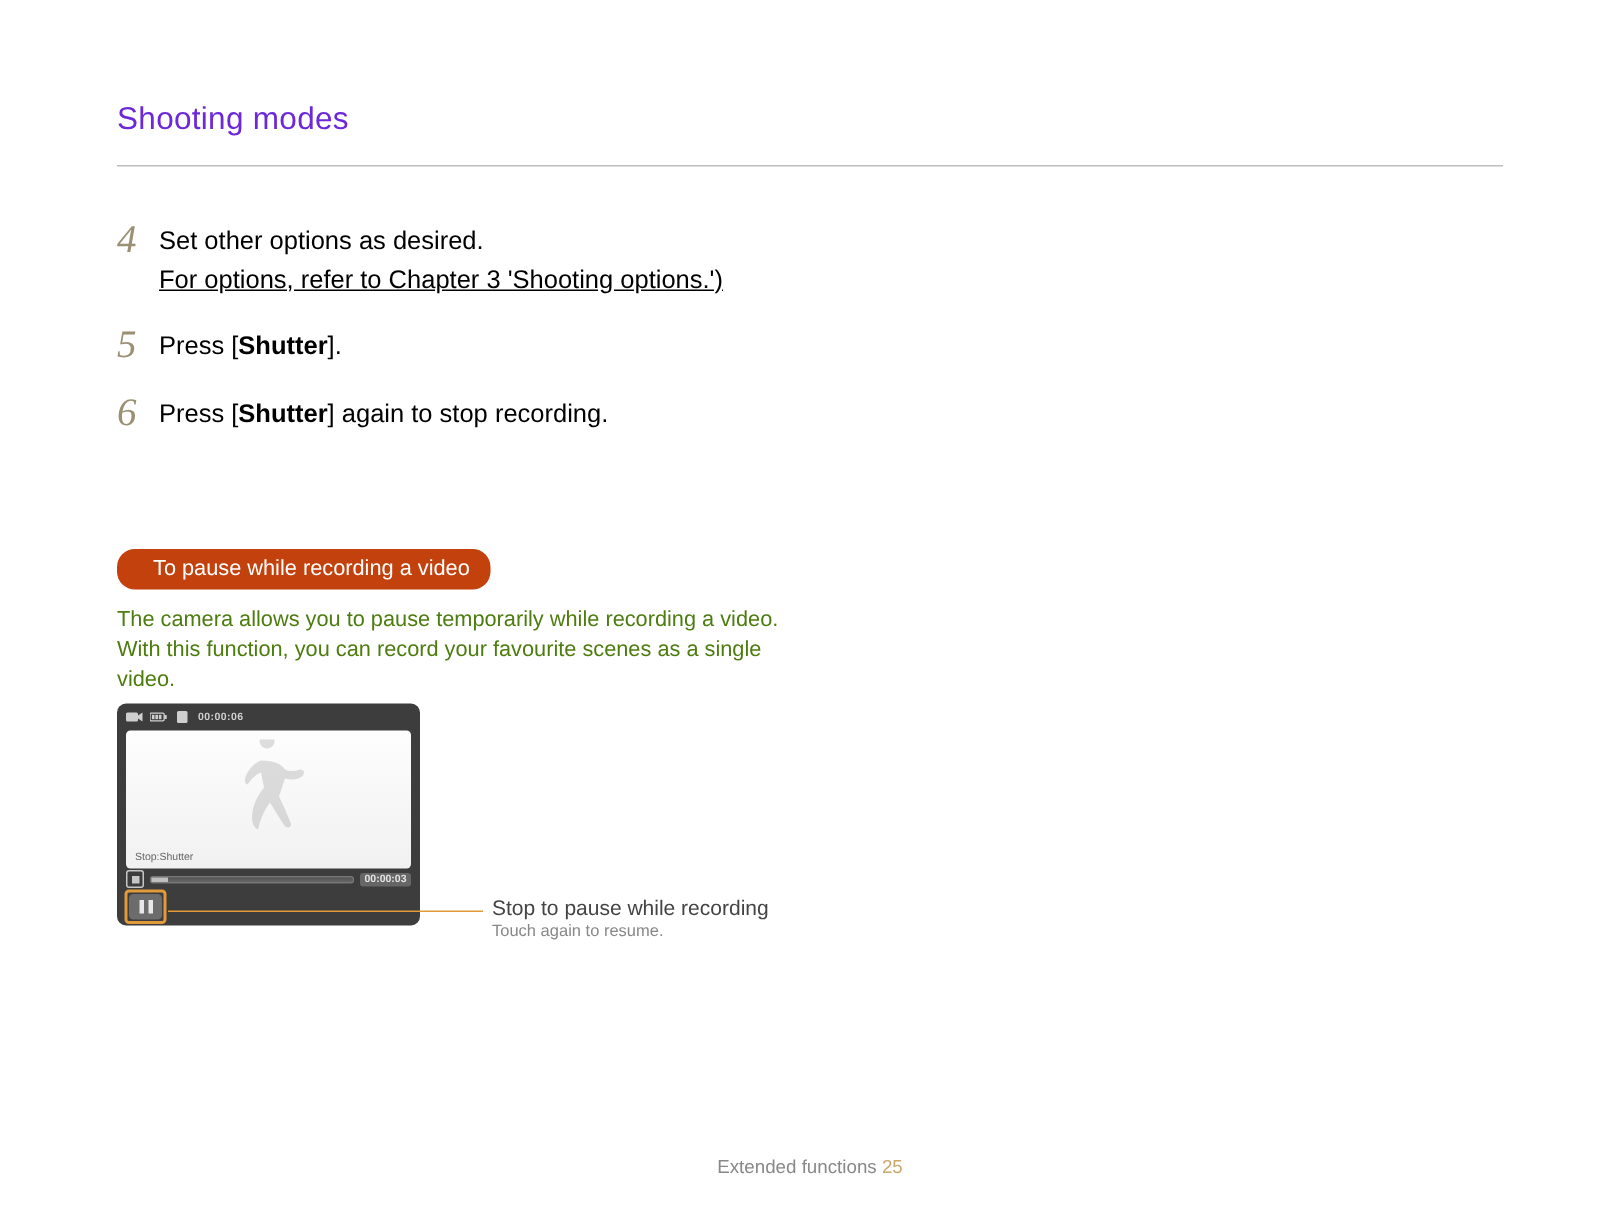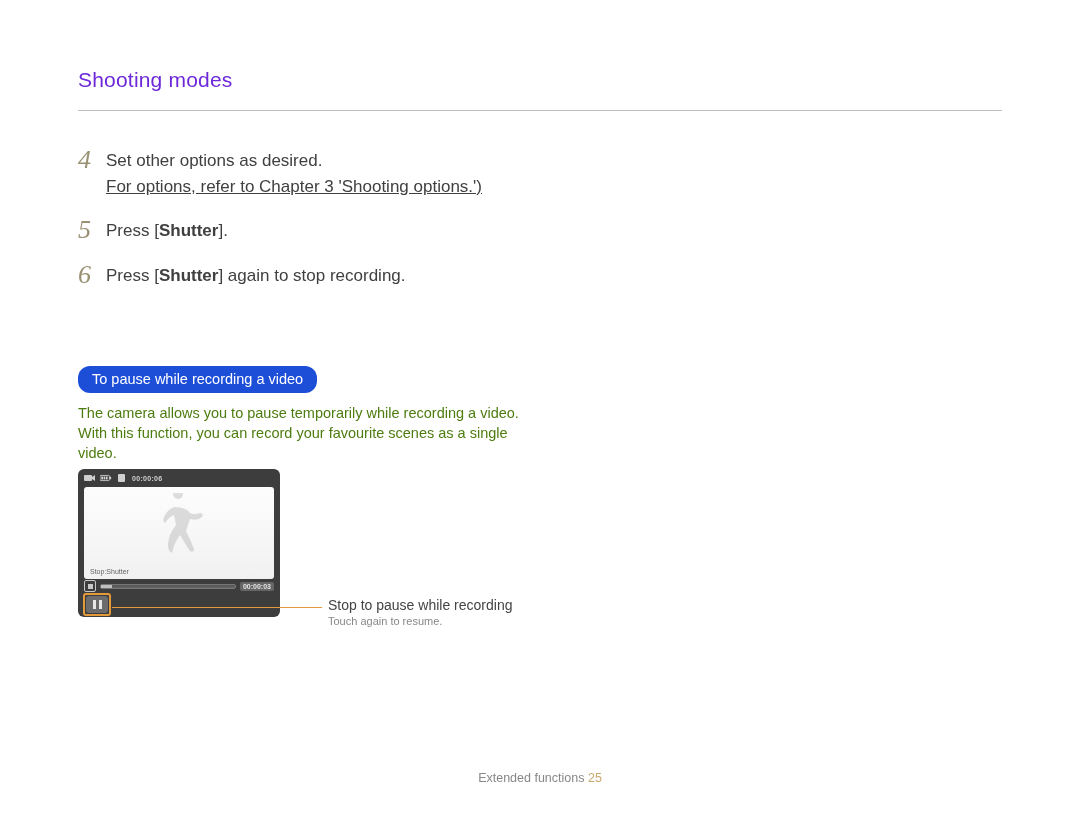--- a/index.html
+++ b/index.html
@@ -1,23 +1,23 @@
 <!DOCTYPE html>
 <html><head>
 <meta charset="utf-8">
 <style>
   * { box-sizing: border-box; margin: 0; padding: 0; }
   html, body { width: 1080px; height: 815px; background: #fff; font-family: Arial, Helvetica, sans-serif; color: #444; }
   .page { padding: 68px 78px 0 78px; position: relative; height: 100%; }
   .section-title { font-size: 21px; font-weight: 300; color: #6d28d9; letter-spacing: 0.2px; padding-bottom: 18px; border-bottom: 1px solid #bdbdbd; margin-bottom: 36px; }
   .step { display: flex; align-items: flex-start; margin-bottom: 18px; }
   .step-num { font-style: italic; font-size: 26px; color: #9a9173; width: 28px; flex-shrink: 0; line-height: 1; font-family: Georgia, 'Times New Roman', serif; font-weight: 400; }
-  .step-body { font-size: 17px; color: #404040; line-height: 1.5; padding-top: 1px; }
+  .step-body { font-size: 17px; color: #000000; line-height: 1.5; padding-top: 1px; }
   .step-body .sub { display: block; text-decoration: underline; }
-  .pill { display: inline-block; background: #1d4ed8; color: #fff; font-size: 14.5px; padding: 5px 14px 6px 14px; border-radius: 12px; margin-top: 60px; margin-bottom: 10px; }
+  .pill { display: inline-block; background: #c2410c; color: #fff; font-size: 14.5px; padding: 5px 14px 6px 24px; border-radius: 12px; margin-top: 60px; margin-bottom: 10px; }
   .para { font-size: 14.5px; color: #4d7c0f; line-height: 1.38; max-width: 470px; margin-bottom: 0; }
 
   
   .camshot-wrap { position: relative; margin-top: 6px; }
   .camshot { width: 202px; height: 148px; background: #3d3d3d; border-radius: 6px; position: relative; overflow: hidden; }
   .camshot .topbar { position: absolute; top: 0; left: 0; right: 0; height: 18px; display: flex; align-items: center; gap: 4px; padding: 2px 6px; color: #d0d0d0; font-size: 7px; font-weight: bold; letter-spacing: 0.3px; }
   .camshot .ico { width: 12px; height: 10px; display: inline-flex; align-items: center; justify-content: center; }
   .camshot .ico svg { width: 100%; height: 100%; }
   .camshot .viewport { position: absolute; top: 18px; left: 6px; right: 6px; height: 92px; background: linear-gradient(#fdfdfd, #f1f1f1); border-radius: 3px; overflow: hidden; }
   .camshot .silhouette { position: absolute; left: 50%; top: 6px; transform: translateX(-50%); width: 70px; height: 80px; opacity: 0.18; }

